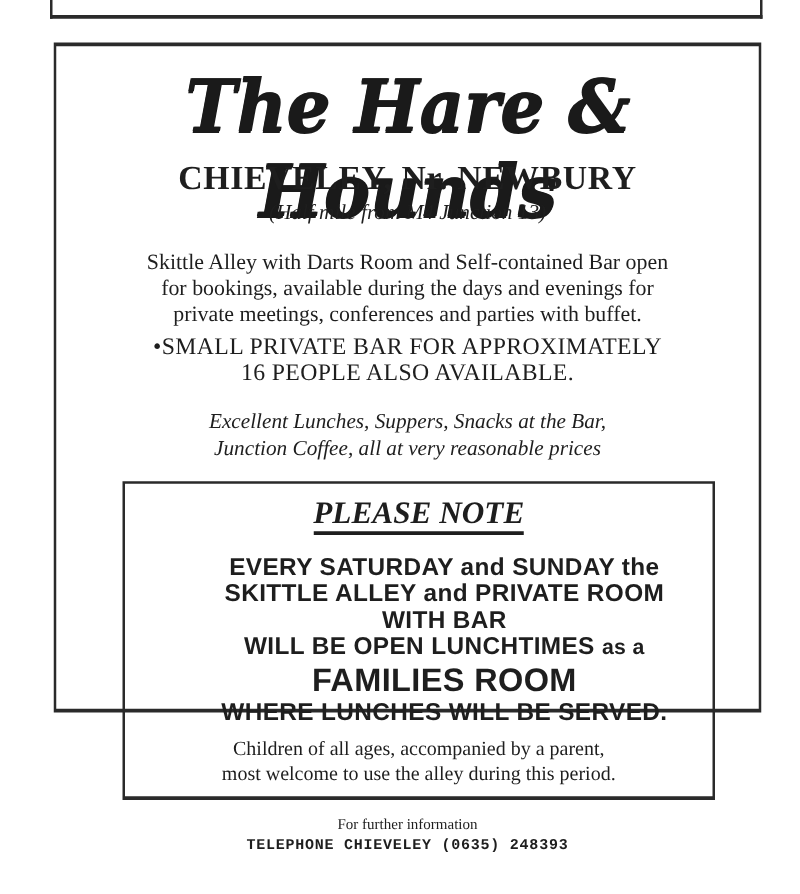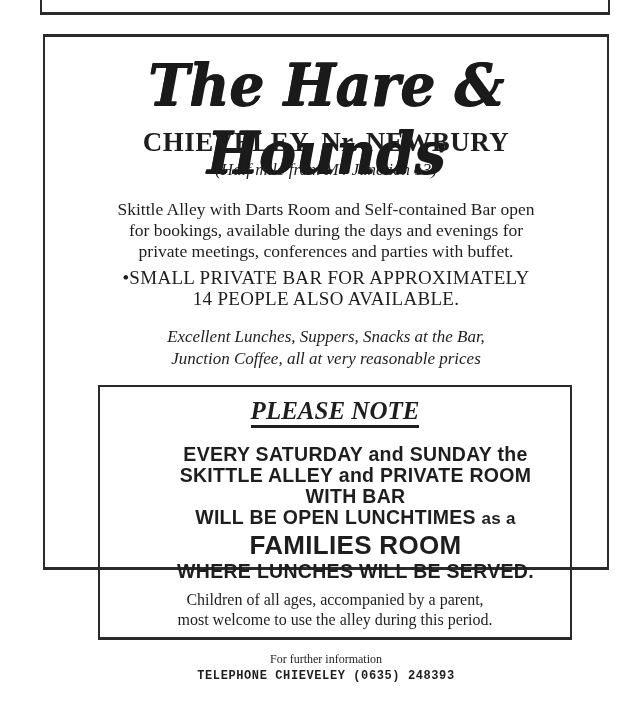--- a/index.html
+++ b/index.html
@@ -72,21 +72,21 @@
   <div class="center directions">(Half mile from M4 Junction 13)</div>
 
   <div class="center para">
     <span class="line">Skittle Alley with Darts Room and Self-contained Bar open</span>
     <span class="line">for bookings, available during the days and evenings for</span>
     <span class="line">private meetings, conferences and parties with buffet.</span>
   </div>
 
   <div class="center private-bar">
     <span class="line">•SMALL PRIVATE BAR FOR APPROXIMATELY</span>
-    <span class="line">14 PEOPLE ALSO AVAILABLE.</span>
+    <span class="line">16 PEOPLE ALSO AVAILABLE.</span>
   </div>
 
   <div class="center lunches">
     <span class="line">Excellent Lunches, Suppers, Snacks at the Bar,</span>
     <span class="line">Junction Coffee, all at very reasonable prices</span>
   </div>
 
   <div class="note-box">
     <div class="center note-title">
       <span>PLEASE NOTE</span>

